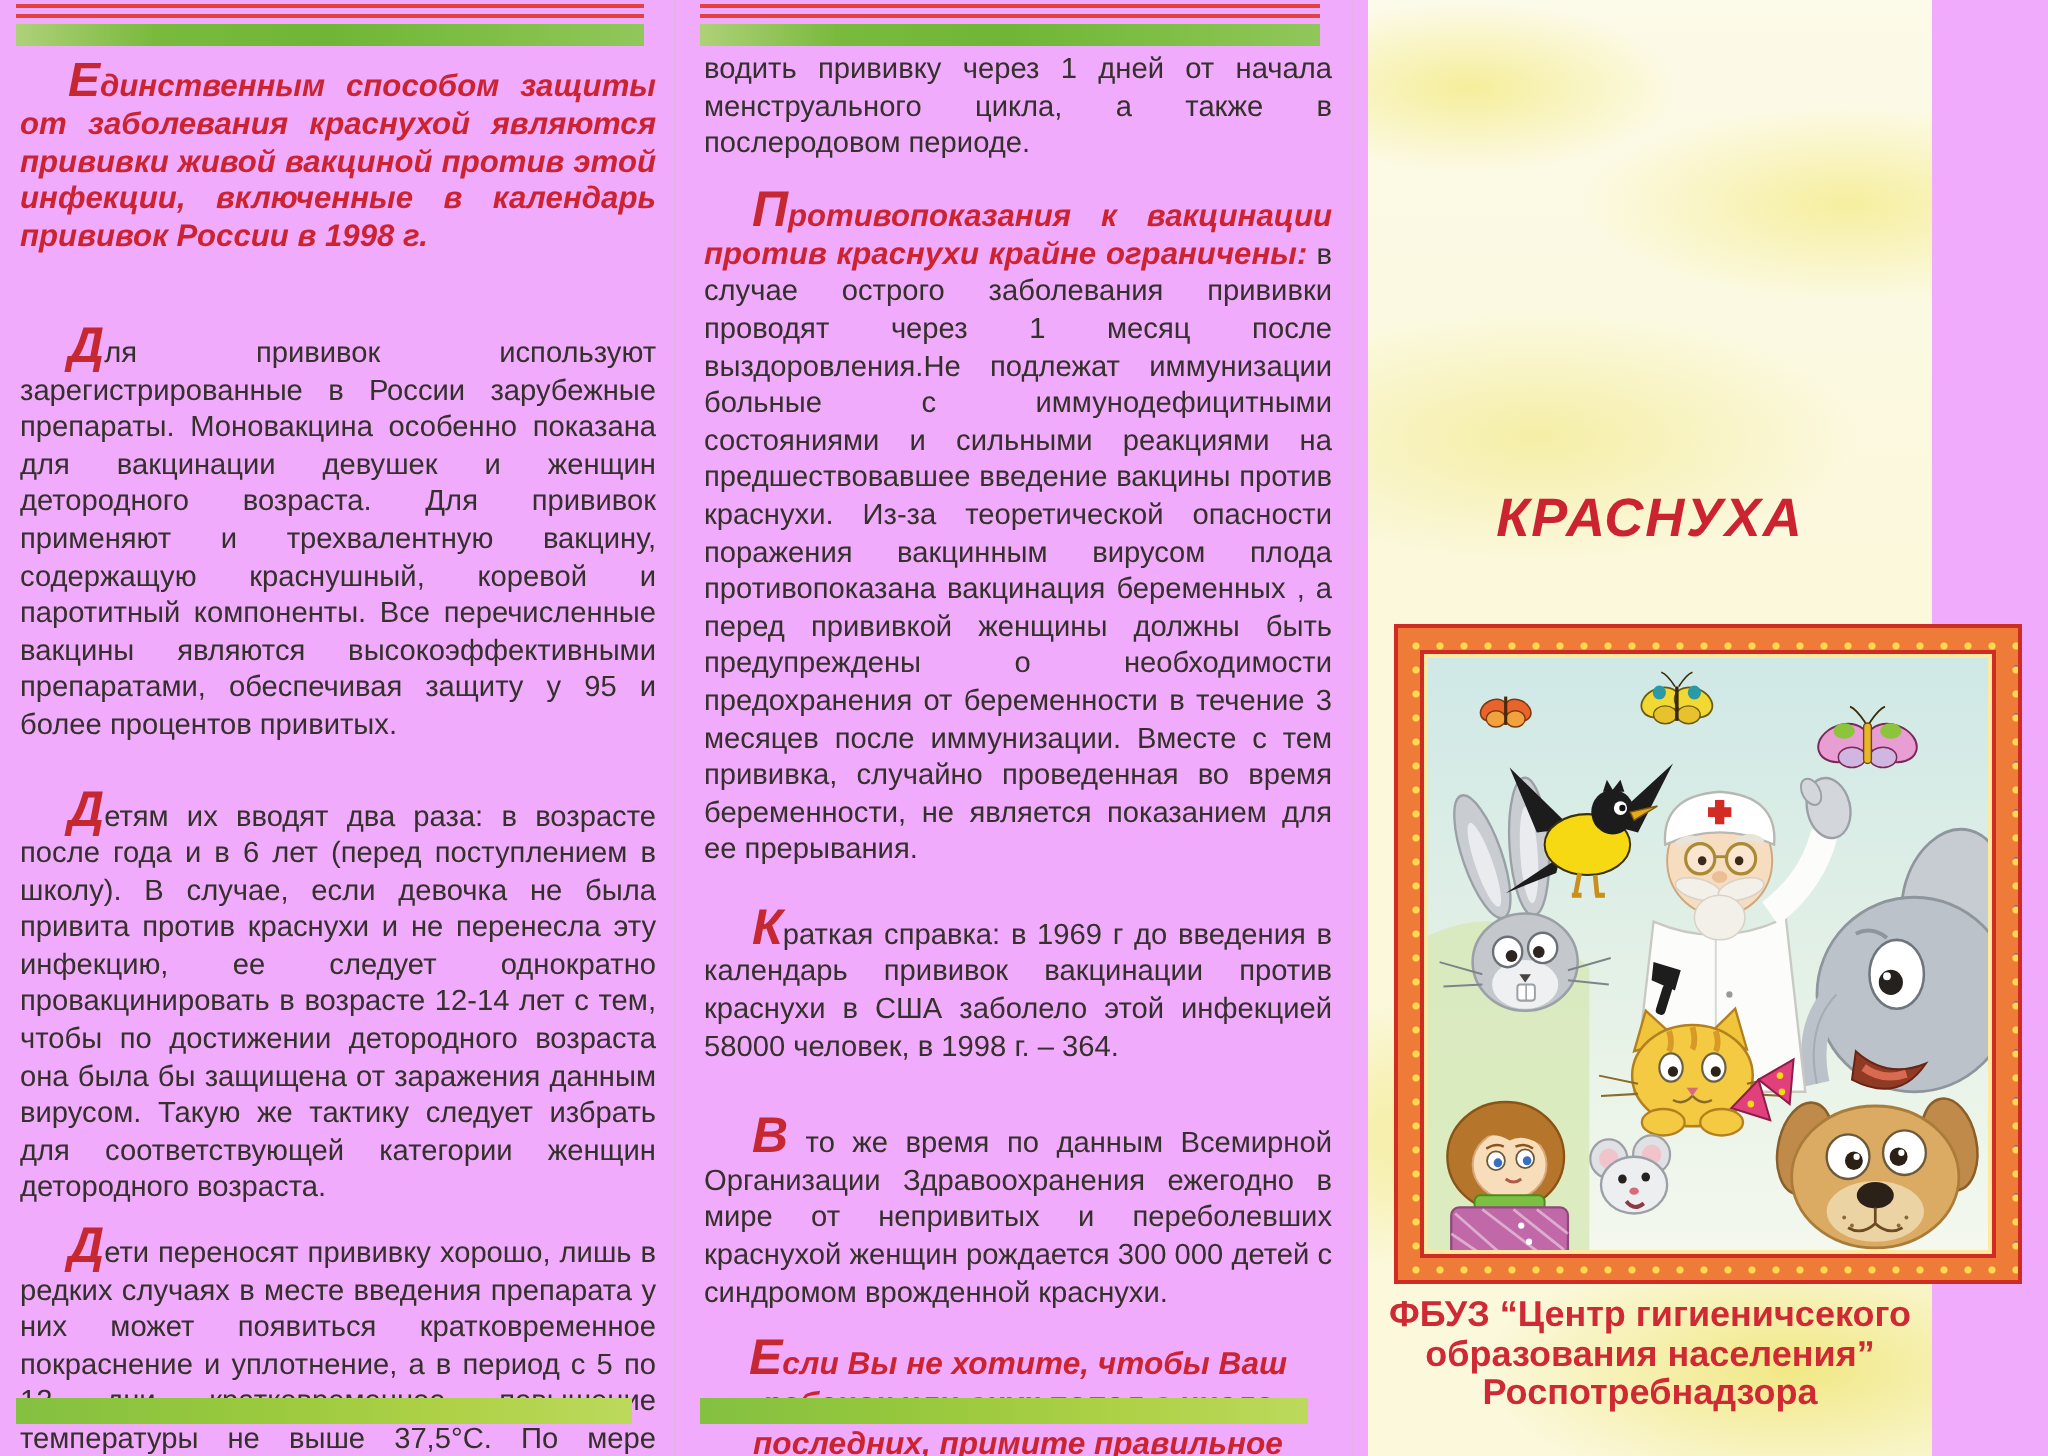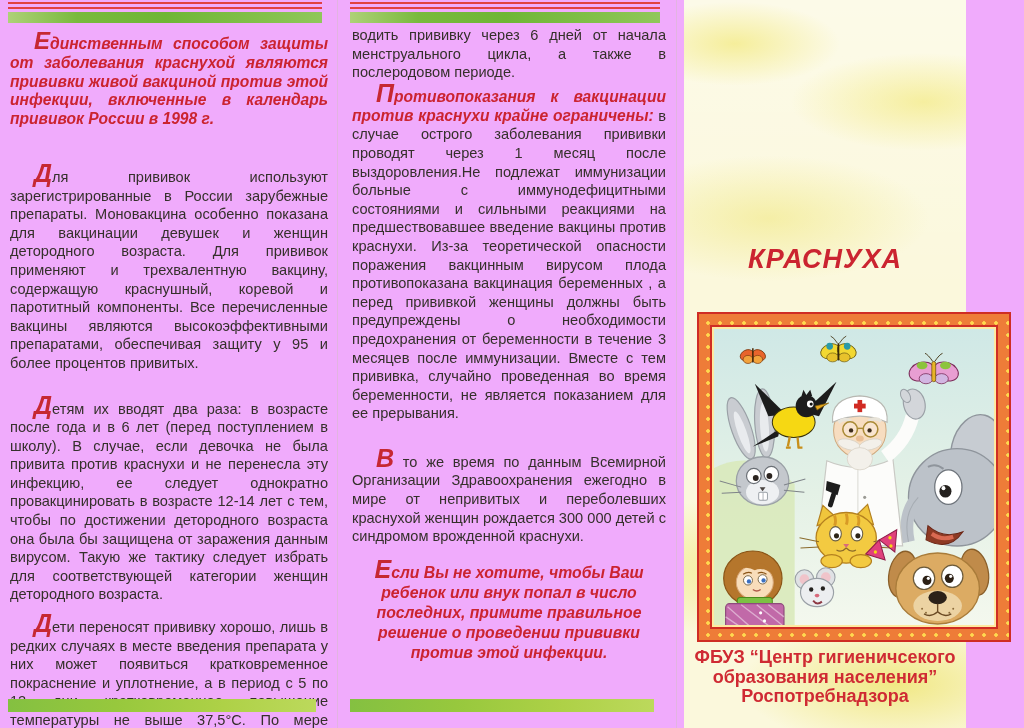--- a/index.html
+++ b/index.html
@@ -34,21 +34,21 @@
   .cap{font-size:25px;line-height:14px;font-weight:bold;font-style:italic;color:#c62832;letter-spacing:0;}
   .red-lead{color:#cb2430;font-weight:bold;font-style:italic;font-size:15.6px;line-height:18.8px;}
   .red-lead .cap{font-size:24px;}
   .centered-red{text-align:center;text-indent:0;color:#cb2430;font-weight:bold;font-style:italic;
     font-size:15.8px;line-height:20px;}
 
   .m-lead{margin-top:8px;}
   .m-p1{margin-top:37px;}
   .m-p2{margin-top:25px;}
   .m-p3{margin-top:12px;}
-  .mm-p1{margin-top:4px;}
+  .mm-p1{margin-top:16px;}
   .mm-p2{margin-top:22px;}
   .mm-p3{margin-top:28px;}
   .mm-p4{margin-top:16px;padding:0 6px;}
 
   .rubella-title{position:absolute;top:244px;left:0;right:0;margin:0;text-align:center;
     color:#cb2430;font-weight:bold;font-style:italic;font-size:27px;letter-spacing:1px;}
 
   .art-frame{position:absolute;left:13px;top:312px;width:314px;height:330px;box-sizing:border-box;
     background-color:#ee7c38;border:2px solid #cf2d24;padding:11px;
     background-image:
@@ -79,22 +79,23 @@
       <p class="m-p2"><span class="cap">Д</span><span>етям их вводят два раза: в возрасте после года и в 6 лет (перед поступлением в школу). В случае, если девочка не была привита против краснухи и не перенесла эту инфекцию, ее следует однократно провакцинировать в возрасте 12-14 лет с тем, чтобы по достижении детородного возраста она была бы защищена от заражения данным вирусом. Такую же тактику следует избрать для соответствующей категории женщин детородного возраста.</span></p>
       <p class="m-p3"><span class="cap">Д</span><span>ети переносят прививку хорошо, лишь в редких случаях в месте введения препарата у них может появиться кратковременное покраснение и уплотнение, а в период с 5 по 12 дни кратковременное повышение температуры не выше 37,5°С. По мере повзросления, особенно у женщин, реакции могут быть более выраженными и сопровождаться кратковременной сыпью, болями в суставах. У женщин развития реакций можно избежать, если про-</span></p>
     </div>
     <div class="gbar-bottom"></div>
   </section>
 
   <section class="panel panel-middle">
     <div class="redrule"></div>
     <div class="gbar-top"></div>
     <div class="content">
-      <p style="text-indent:0">водить прививку через 6 дней от начала менструального цикла, а также в послеродовом периоде.</p>
+      <p style="text-indent:0">водить прививку через 1 дней от начала менструального цикла, а также в послеродовом периоде.</p>
       <p class="mm-p1"><span class="cap">П</span><span class="red-lead">ротивопоказания к вакцинации против краснухи крайне ограничены:</span><span> в случае острого заболевания прививки проводят через 1 месяц после выздоровления.Не подлежат иммунизации больные с иммунодефицитными состояниями и сильными реакциями на предшествовавшее введение вакцины против краснухи. Из-за теоретической опасности поражения вакцинным вирусом плода противопоказана вакцинация беременных , а перед прививкой женщины должны быть предупреждены о необходимости предохранения от беременности в течение 3 месяцев после иммунизации. Вместе с тем прививка, случайно проведенная во время беременности, не является показанием для ее прерывания.</span></p>
+      <p class="mm-p2"><span class="cap">К</span><span>раткая справка: в 1969 г до введения в календарь прививок вакцинации против краснухи в США заболело этой инфекцией 58000 человек, в 1998 г. – 364.</span></p>
       <p class="mm-p3"><span class="cap">В</span><span> то же время по данным Всемирной Организации Здравоохранения ежегодно в мире от непривитых и переболевших краснухой женщин рождается 300 000 детей с синдромом врожденной краснухи.</span></p>
       <p class="centered-red mm-p4"><span class="cap">Е</span><span>сли Вы не хотите, чтобы Ваш ребенок или внук попал в число последних, примите правильное решение о проведении прививки против этой инфекции.</span></p>
     </div>
     <div class="gbar-bottom"></div>
   </section>
 
   <section class="panel panel-right">
     <h1 class="rubella-title">КРАСНУХА</h1>
 
     <div class="art-frame">

